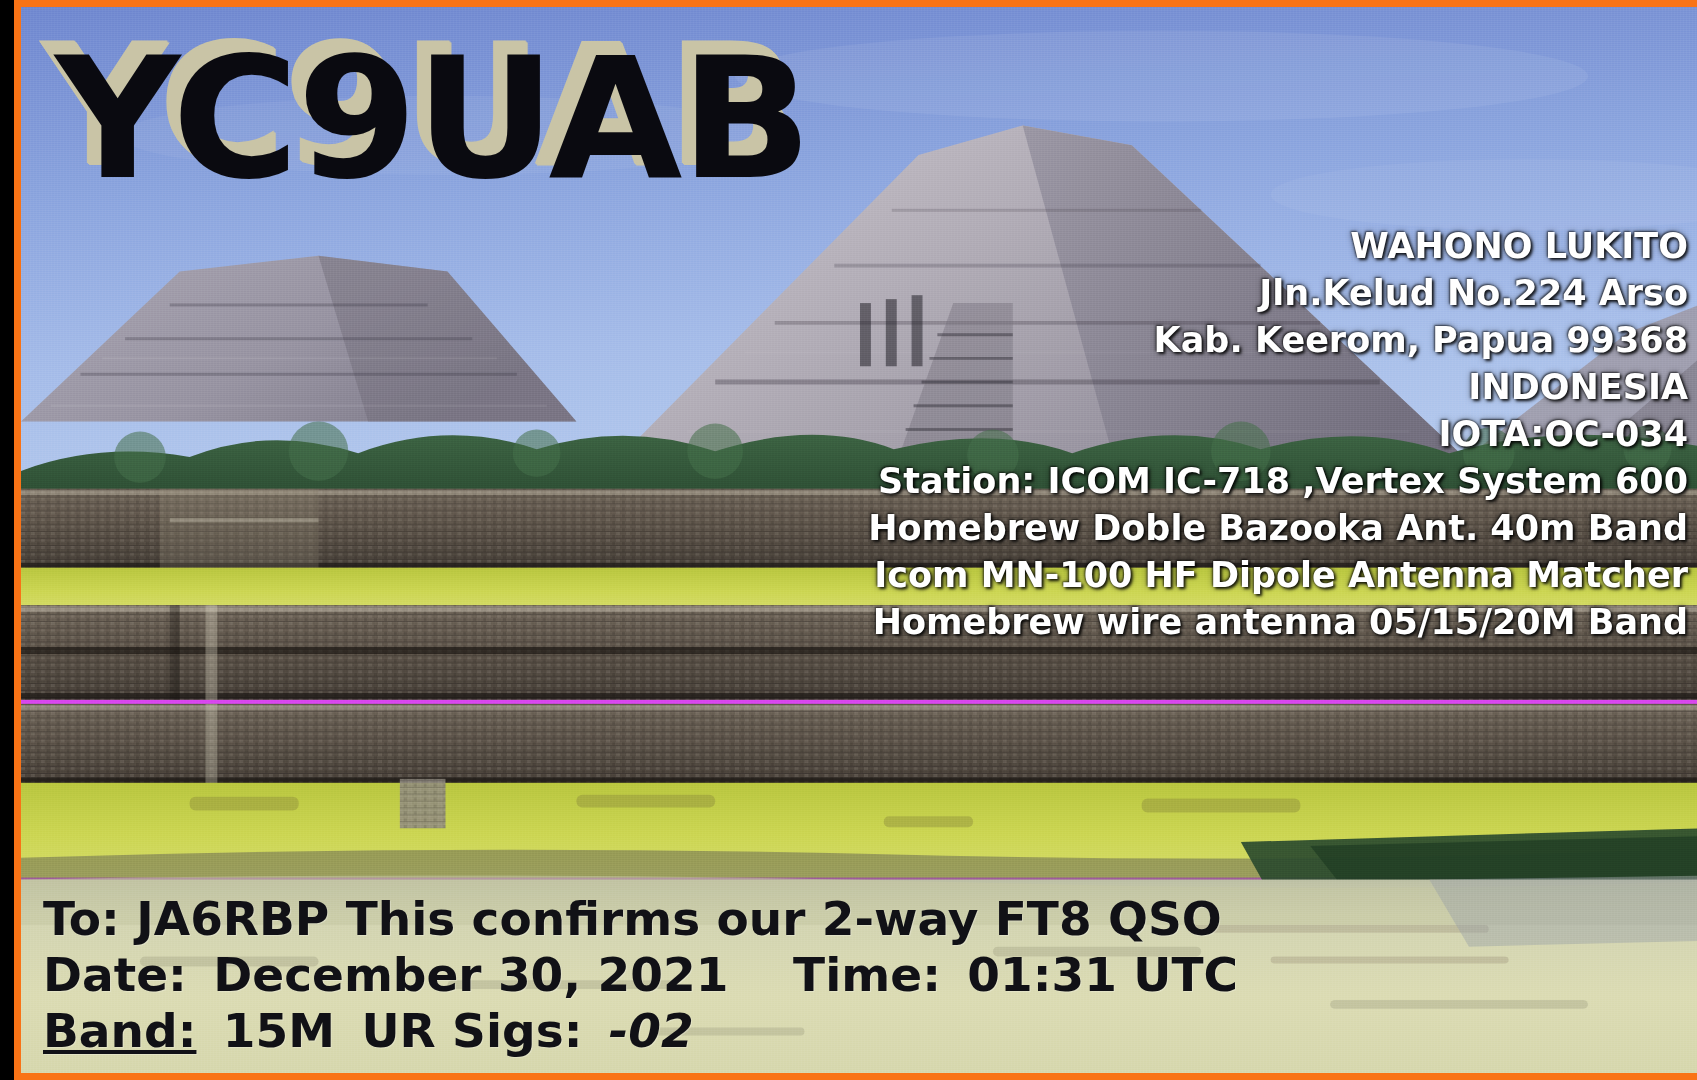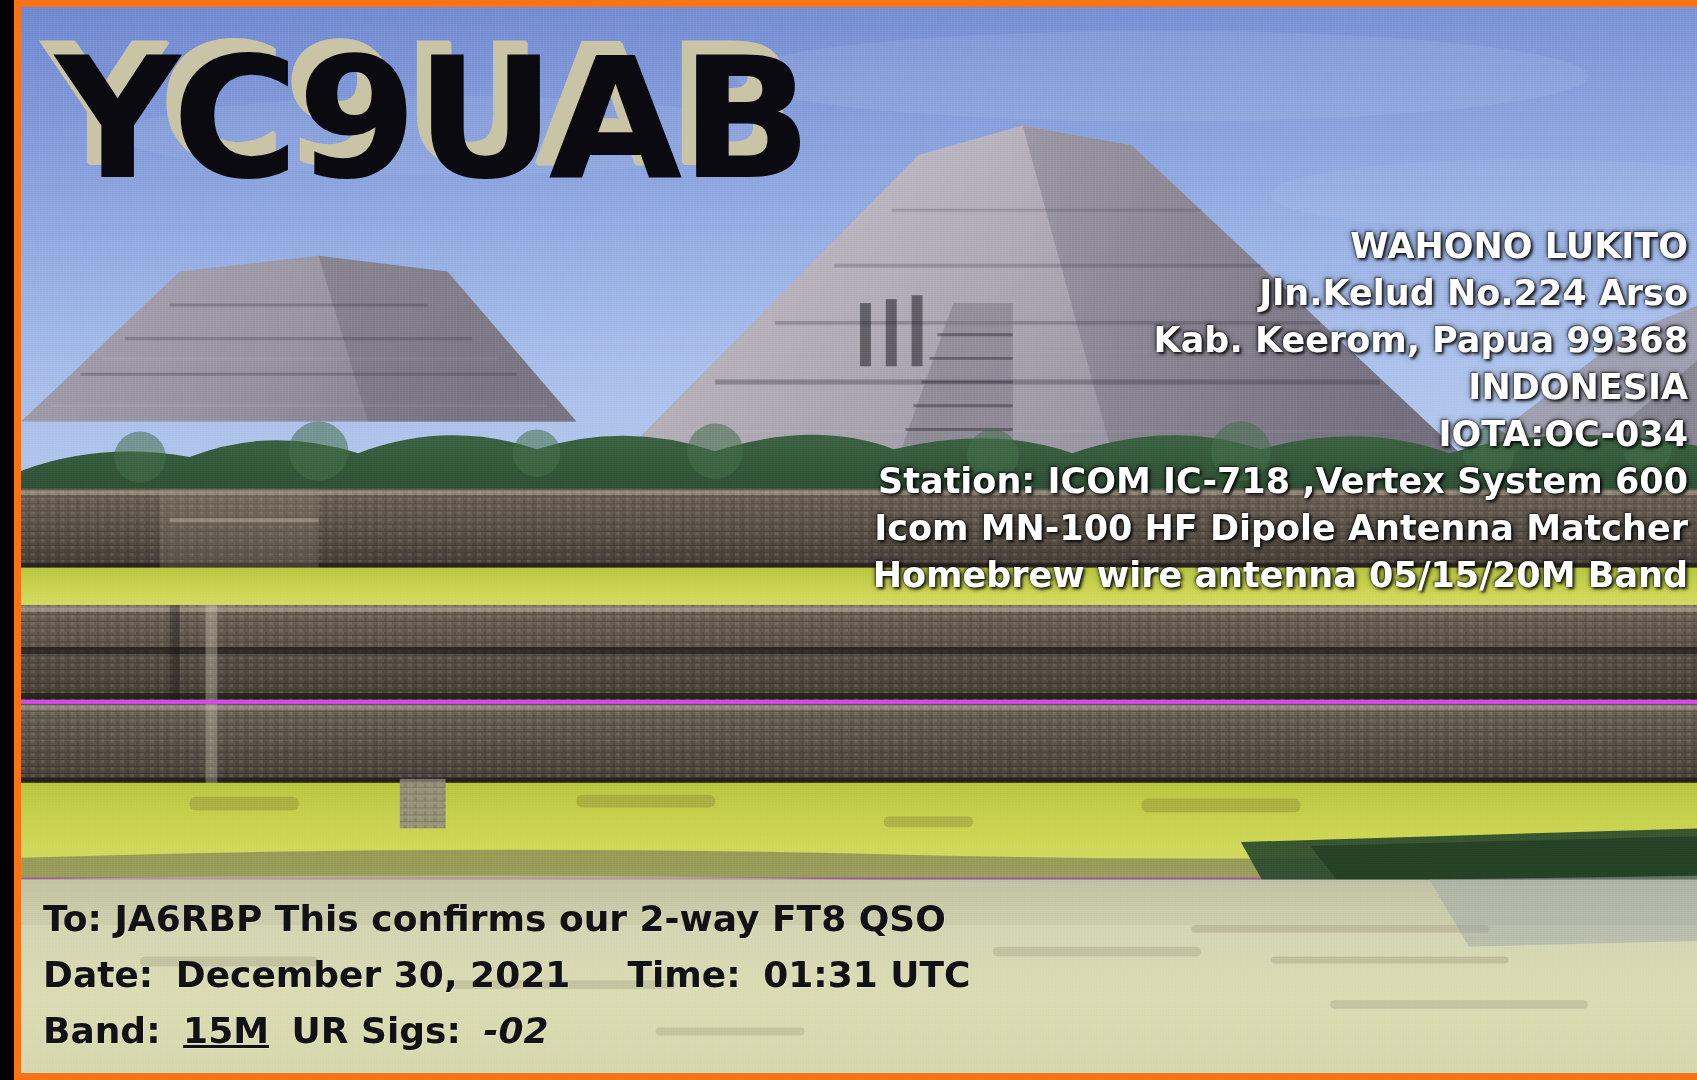--- a/index.html
+++ b/index.html
@@ -86,21 +86,21 @@
   #info .line { display: block; }
 
   
   #qso {
     position: absolute;
     left: 22px;
     bottom: 14px;
     color: #111116;
     font-family: "DejaVu Sans", sans-serif;
     font-weight: bold;
-    font-size: 36px;
+    font-size: 47px;
     line-height: 56px;
     white-space: nowrap;
     text-shadow: 1px 1px 0 rgba(255,255,255,.25);
   }
   #qso .line { display: block; }
   #qso .gap { display: inline-block; width: 22px; }
 </style>
 </head>
 <body>
 
@@ -291,34 +291,35 @@
 
   <div id="callsign">YC9UAB</div>
 
   <div id="info">
     <span class="line">WAHONO LUKITO</span>
     <span class="line">Jln.Kelud No.224 Arso</span>
     <span class="line">Kab. Keerom, Papua 99368</span>
     <span class="line">INDONESIA</span>
     <span class="line">IOTA:OC-034</span>
     <span class="line">Station: ICOM IC-718 ,Vertex System 600</span>
+    <span class="line">Homebrew Doble Bazooka Ant. 40m Band</span>
     <span class="line">Icom MN-100 HF Dipole Antenna Matcher</span>
     <span class="line">Homebrew wire antenna 05/15/20M Band</span>
   </div>
 
   <div id="qso">
     <span class="line">To: JA6RBP This confirms our 2-way FT8 QSO</span>
     <span class="line">
       <span style="margin-right: 10px;">Date:</span>
       <span style="margin-right: 10px; text-align: right;">December 30, 2021</span>
       <span class="gap"></span>
       <span style="margin-right: 10px;">Time:</span>
       <span style="margin-right: 10px;">01:31 UTC</span>
     </span>
     <span class="line">
-      <span style="margin-right: 10px;">Band:</span>
-      <span style="margin-right: 10px; text-decoration: underline;">15M</span>
+      <span style="margin-right: 10px; text-decoration: underline;">Band:</span>
+      <span style="margin-right: 10px;">15M</span>
       <span style="margin-right: 10px;">UR Sigs:</span>
       <span style="margin-right: 10px; font-style: italic;">-02</span>
     </span>
   </div>
 
 </div>
 
 </body></html>

